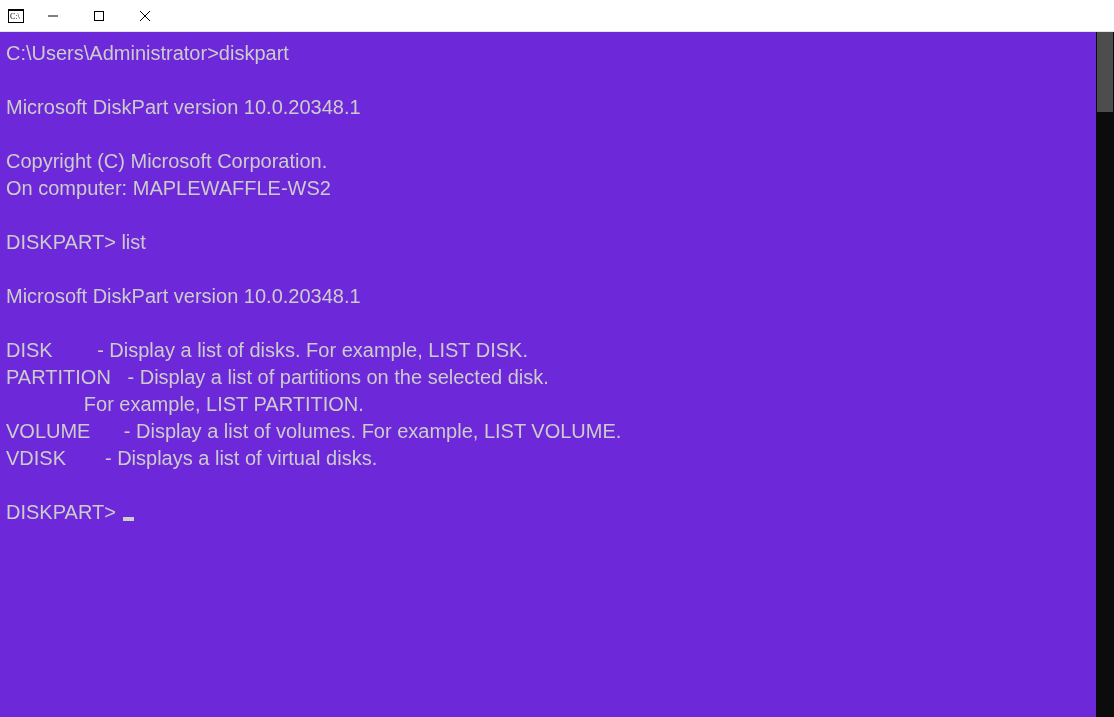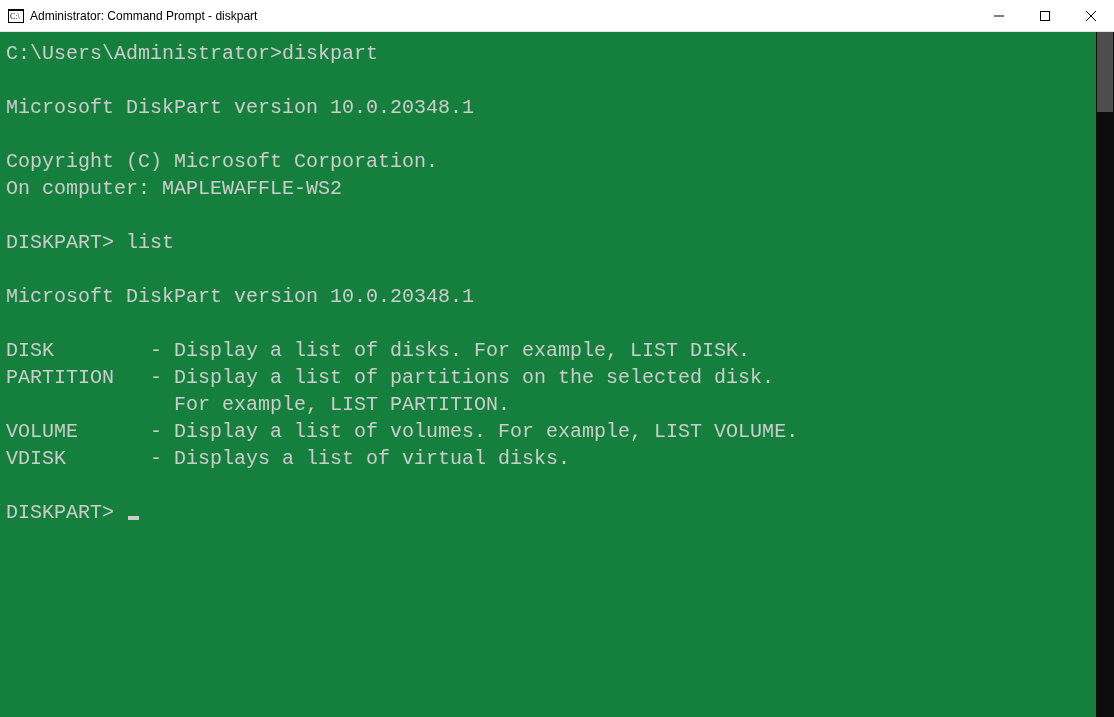--- a/index.html
+++ b/index.html
@@ -68,23 +68,23 @@
       width: 100%;
       height: calc(100% - 32px);
       background: #0c0c0c;
     }
     .console {
       position: absolute;
       left: 0;
       top: 0;
       right: 18px;
       bottom: 0;
-      background: #15803d;
+      background: #6d28d9;
       color: #cccccc;
-      font-family: Liberation Mono, monospace;
+      font-family: Liberation Sans, sans-serif;
       font-size: 20px;
       line-height: 27px;
       padding: 8px 6px;
       white-space: pre;
       overflow: hidden;
     }
     .scrollbar {
       position: absolute;
       right: 0;
       top: 0;
@@ -118,21 +118,20 @@
 <body>
 
 <div class="titlebar">
   <span class="titlebar-icon">
     <svg viewBox="0 0 16 16">
       <rect x="0" y="1" width="16" height="14" fill="#000000"></rect>
       <rect x="1" y="3" width="14" height="11" fill="#ffffff"></rect>
       <text x="2" y="11" font-size="8" font-family="Consolas" fill="#000000">C:\</text>
     </svg>
   </span>
-  <span class="titlebar-text">Administrator: Command Prompt - diskpart</span>
   <div class="titlebar-controls">
     <button class="titlebar-btn">
       <svg viewBox="0 0 10 10">
           <line x1="0" y1="5" x2="10" y2="5"></line>
         </svg>
     </button>
     <button class="titlebar-btn">
       <svg viewBox="0 0 10 10">
           <rect x="0.5" y="0.5" width="9" height="9"></rect>
         </svg>

